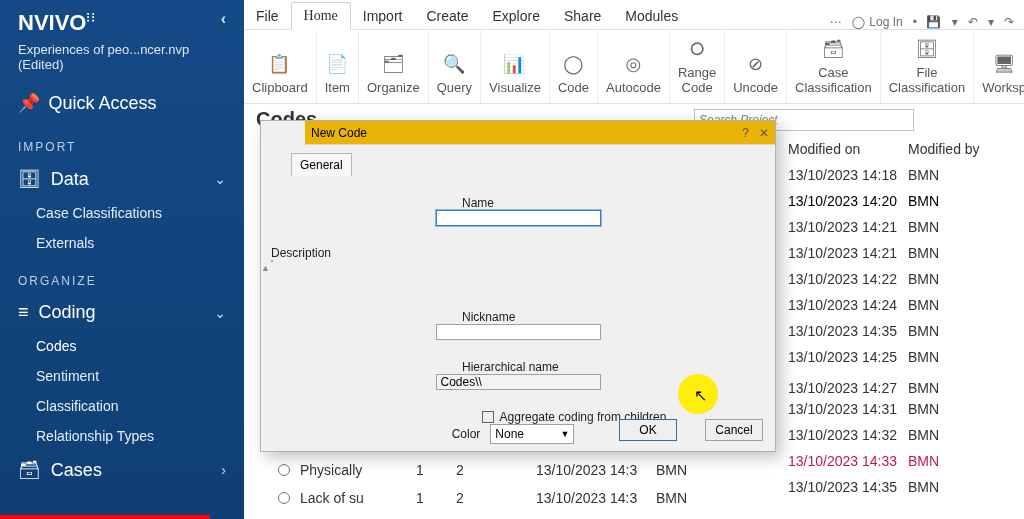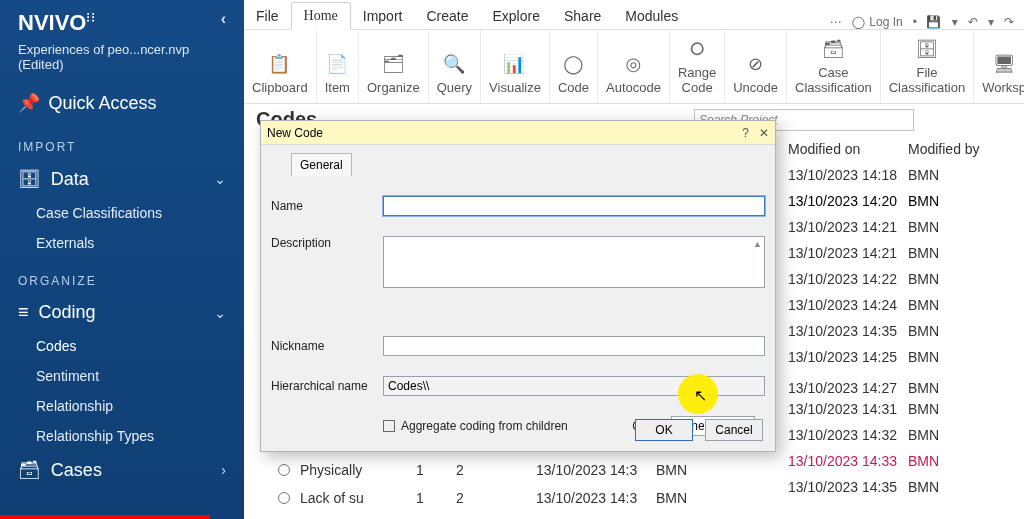--- a/index.html
+++ b/index.html
@@ -51,40 +51,40 @@
 .search-proj { position: absolute; left: 694px; top: 109px; width: 220px; height: 22px;
   border: 1px solid #bfc4c9; font-size: 12px; font-style: italic; color: #888;
   padding: 0 4px; display: flex; align-items: center; background: #fff; }
 .row { display: grid; grid-template-columns: 26px 116px 40px 60px 104px 42px 60px 118px 90px;
   align-items: center; font-size: 14px; color: #333; height: 26px; }
 .circle { width: 12px; height: 12px; border: 1.5px solid #777; border-radius: 50%; margin-left: 4px; }
 
 
 .backdrop { position: absolute; left: 260px; top: 120px; width: 516px; height: 332px;
   background: var(--dialog-bg); border: 1px solid #aeb3b8; box-shadow: 5px 5px 15px rgba(0,0,0,.25); }
-.dlg-titlebar { height: 24px; background: #fef9c3; border-bottom: 1px solid #d6d9dc; display: flex;
-  align-items: center; font-size: 12px; padding: 0 6px; justify-content: space-between; }
+.dlg-titlebar { height: 24px; background: #eab308; border-bottom: 1px solid #d6d9dc; display: flex;
+  align-items: center; font-size: 12px; padding: 0 6px; justify-content: space-between; margin-left: 44px; }
 .dlg-titlebar .right { display: flex; gap: 10px; color: #555; }
 .dlg-body { position: relative; padding: 8px 10px 10px; height: calc(100% - 24px); }
 .tabbar { display: flex; font-size: 12px; margin-bottom: 8px; margin-left: 20px; }
 .dlg-tab { padding: 4px 8px; border: 1px solid #b4b9be; background: #f7f7f7; border-bottom: none; }
-.field-row { display: flex; align-items: center; margin: 20px 0; }
+.field-row { display: flex; align-items: center; margin: 20px 0; flex-direction: column; }
 .field-label { width: 112px; font-size: 12px; color: #222; }
 .text-input { flex: 1; height: 20px; border: 1px solid #9aa1a8; background: #fff;
   padding: 0 4px; font-size: 12px; }
 .text-input.focused { border: 1px solid #3a7bc8; outline: 1px solid #8ab4e5; }
 .text-area { flex: 1; height: 52px; border: 1px solid #9aa1a8; background: #fff; position: relative; }
 .text-area .scroll-up { position: absolute; right: 2px; top: 2px; font-size: 9px; color: #888; }
 .checkbox-row { display: flex; align-items: center; gap: 6px; font-size: 12px; color: #222;
   margin-left: 112px; }
 .checkbox-row .cb { width: 12px; height: 12px; border: 1px solid #666; }
 .color-label { font-size: 12px; color: #222; }
 .color-select { width: 84px; height: 20px; border: 1px solid #9aa1a8; background: #fff;
   display: flex; align-items: center; justify-content: space-between; padding: 0 4px; font-size: 12px;}
-.btn-bar { position: absolute; bottom: 10px; right: 12px; display: flex; gap: 12px; }
+.btn-bar { position: absolute; bottom: 10px; right: 12px; display: flex; gap: 28px; }
 .win-btn { width: 58px; height: 22px; border: 1px solid #9aa1a8; background: #efefef;
   font-size: 12px; display: flex; align-items: center; justify-content: center; cursor: pointer; }
 .win-btn.primary { border: 1px solid #2c6fbf; }
 .cursor-glow { position: absolute; width: 40px; height: 40px; background: rgba(255,236,0,.95);
   border-radius: 50%; z-index: 30; pointer-events: none; }
 .cursor-arrow { position: absolute; font-size: 16px; color: #000; z-index: 31; pointer-events: none; }
 
 .progress-red { position: absolute; left: 0; bottom: 0; height: 4px; background: #ff0000; width: 210px; }
 </style>
 </head>
@@ -117,21 +117,21 @@
   <div class="section-label">ORGANIZE</div>
   <div class="selector">
     <div class="selector-left">
         <span>≡</span>
         <span>Coding</span>
       </div>
     <span class="chev">⌄</span>
   </div>
   <div class="indent-item active">Codes</div>
   <div class="indent-item">Sentiment</div>
-  <div class="indent-item">Relationship</div>
+  <div class="indent-item">Classification</div>
   <div class="indent-item">Relationship Types</div>
 
   <div class="selector">
     <div class="selector-left">
         <span>🗃</span>
         <span>Cases</span>
       </div>
     <span class="chev">›</span>
   </div>
 

